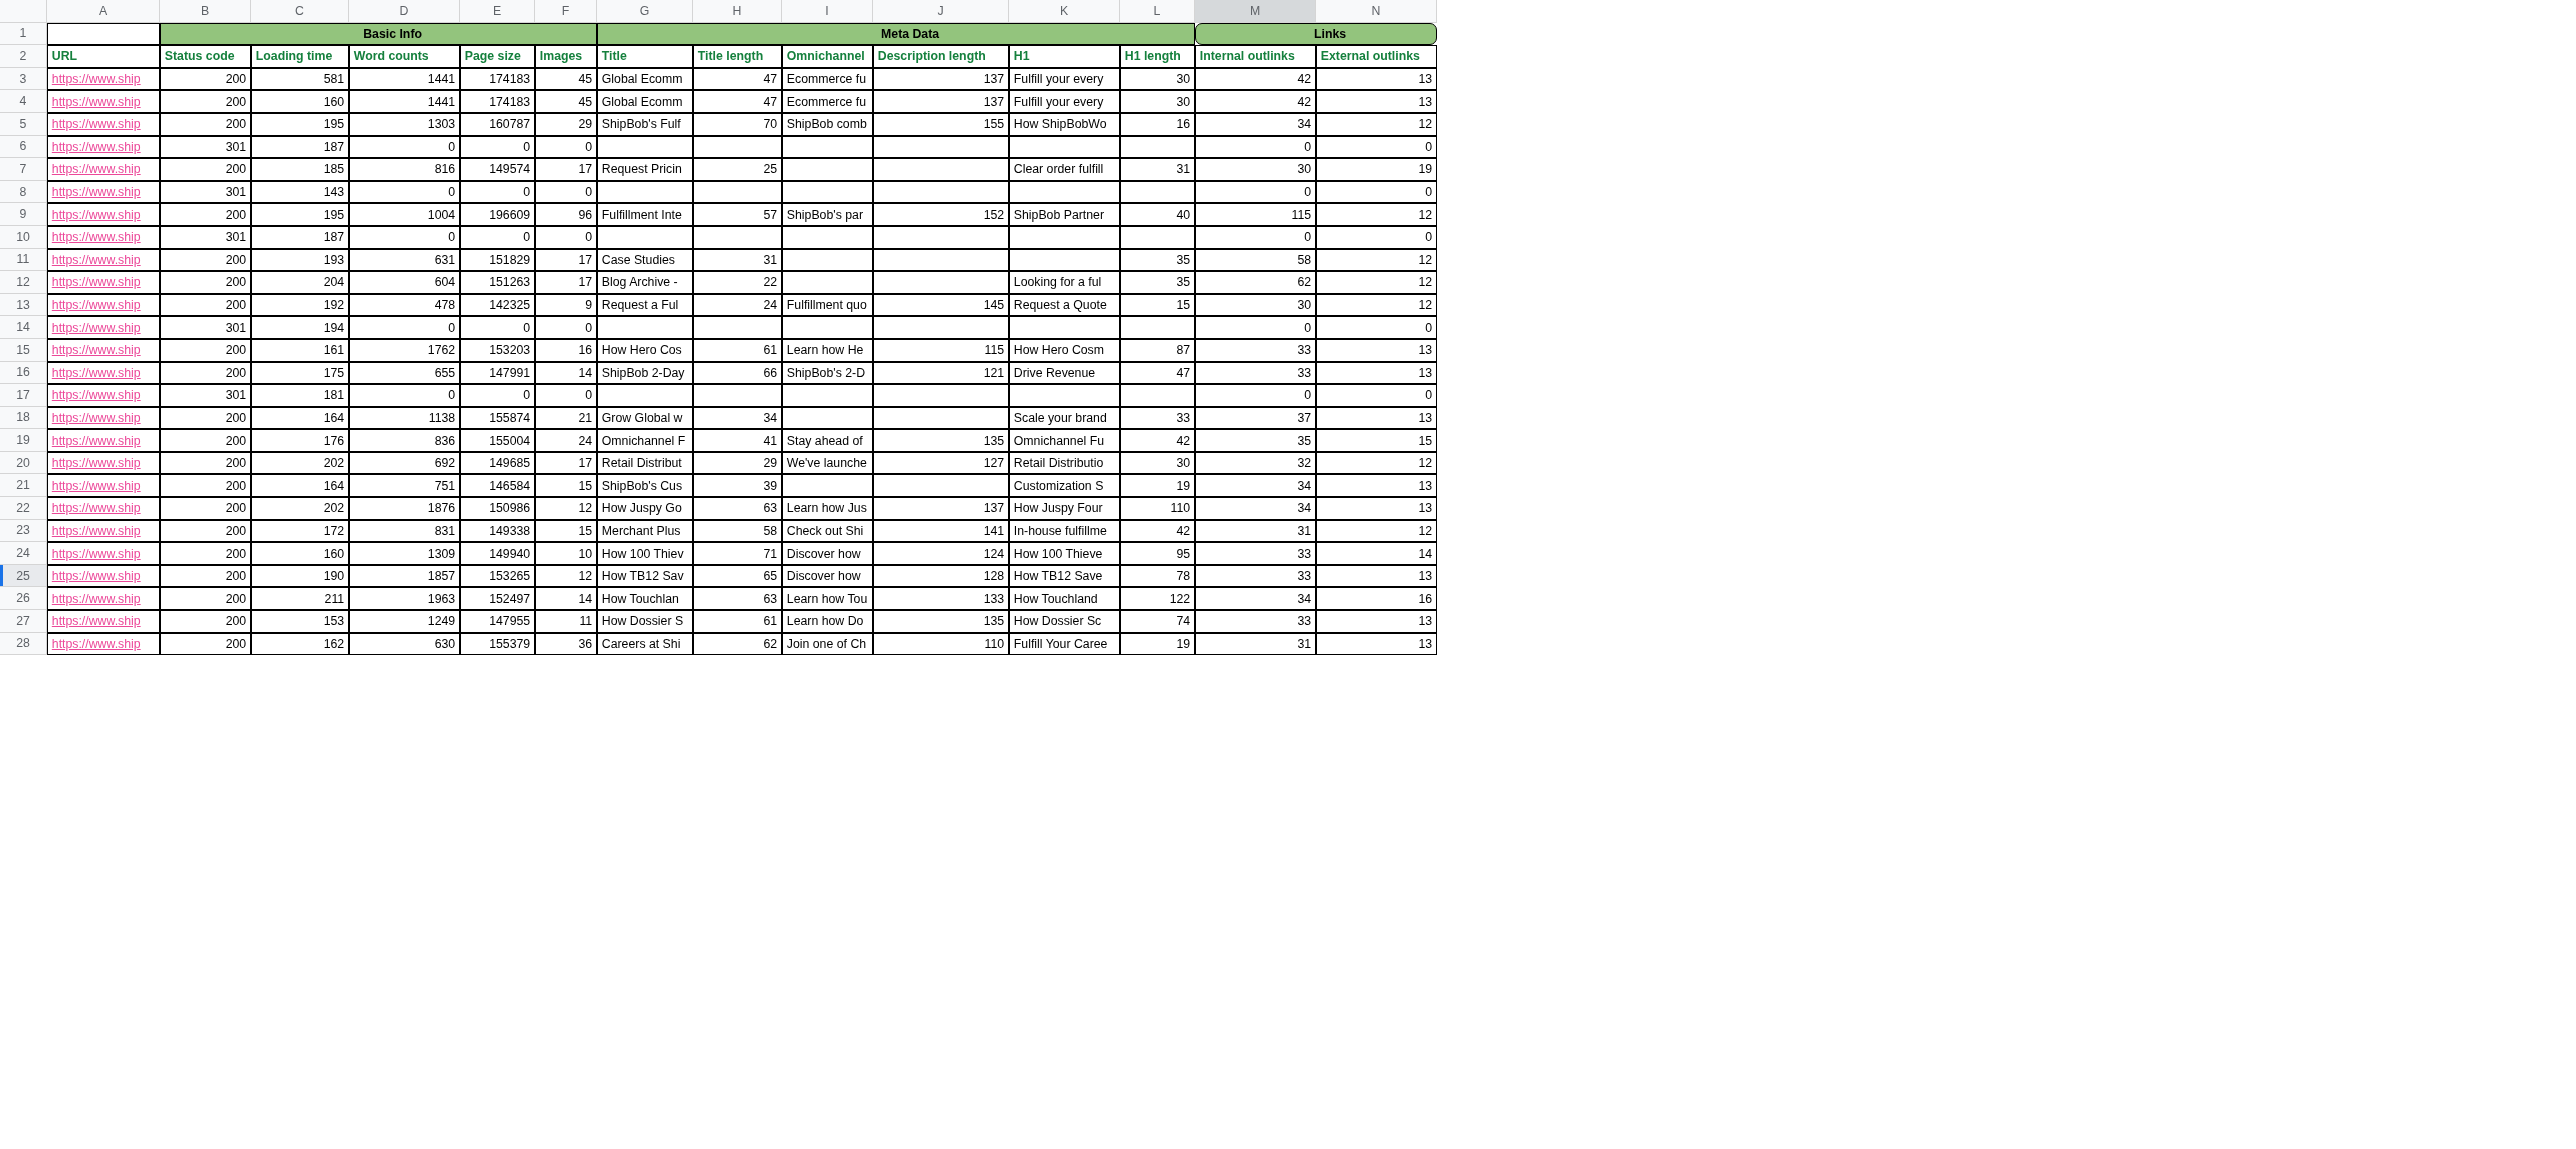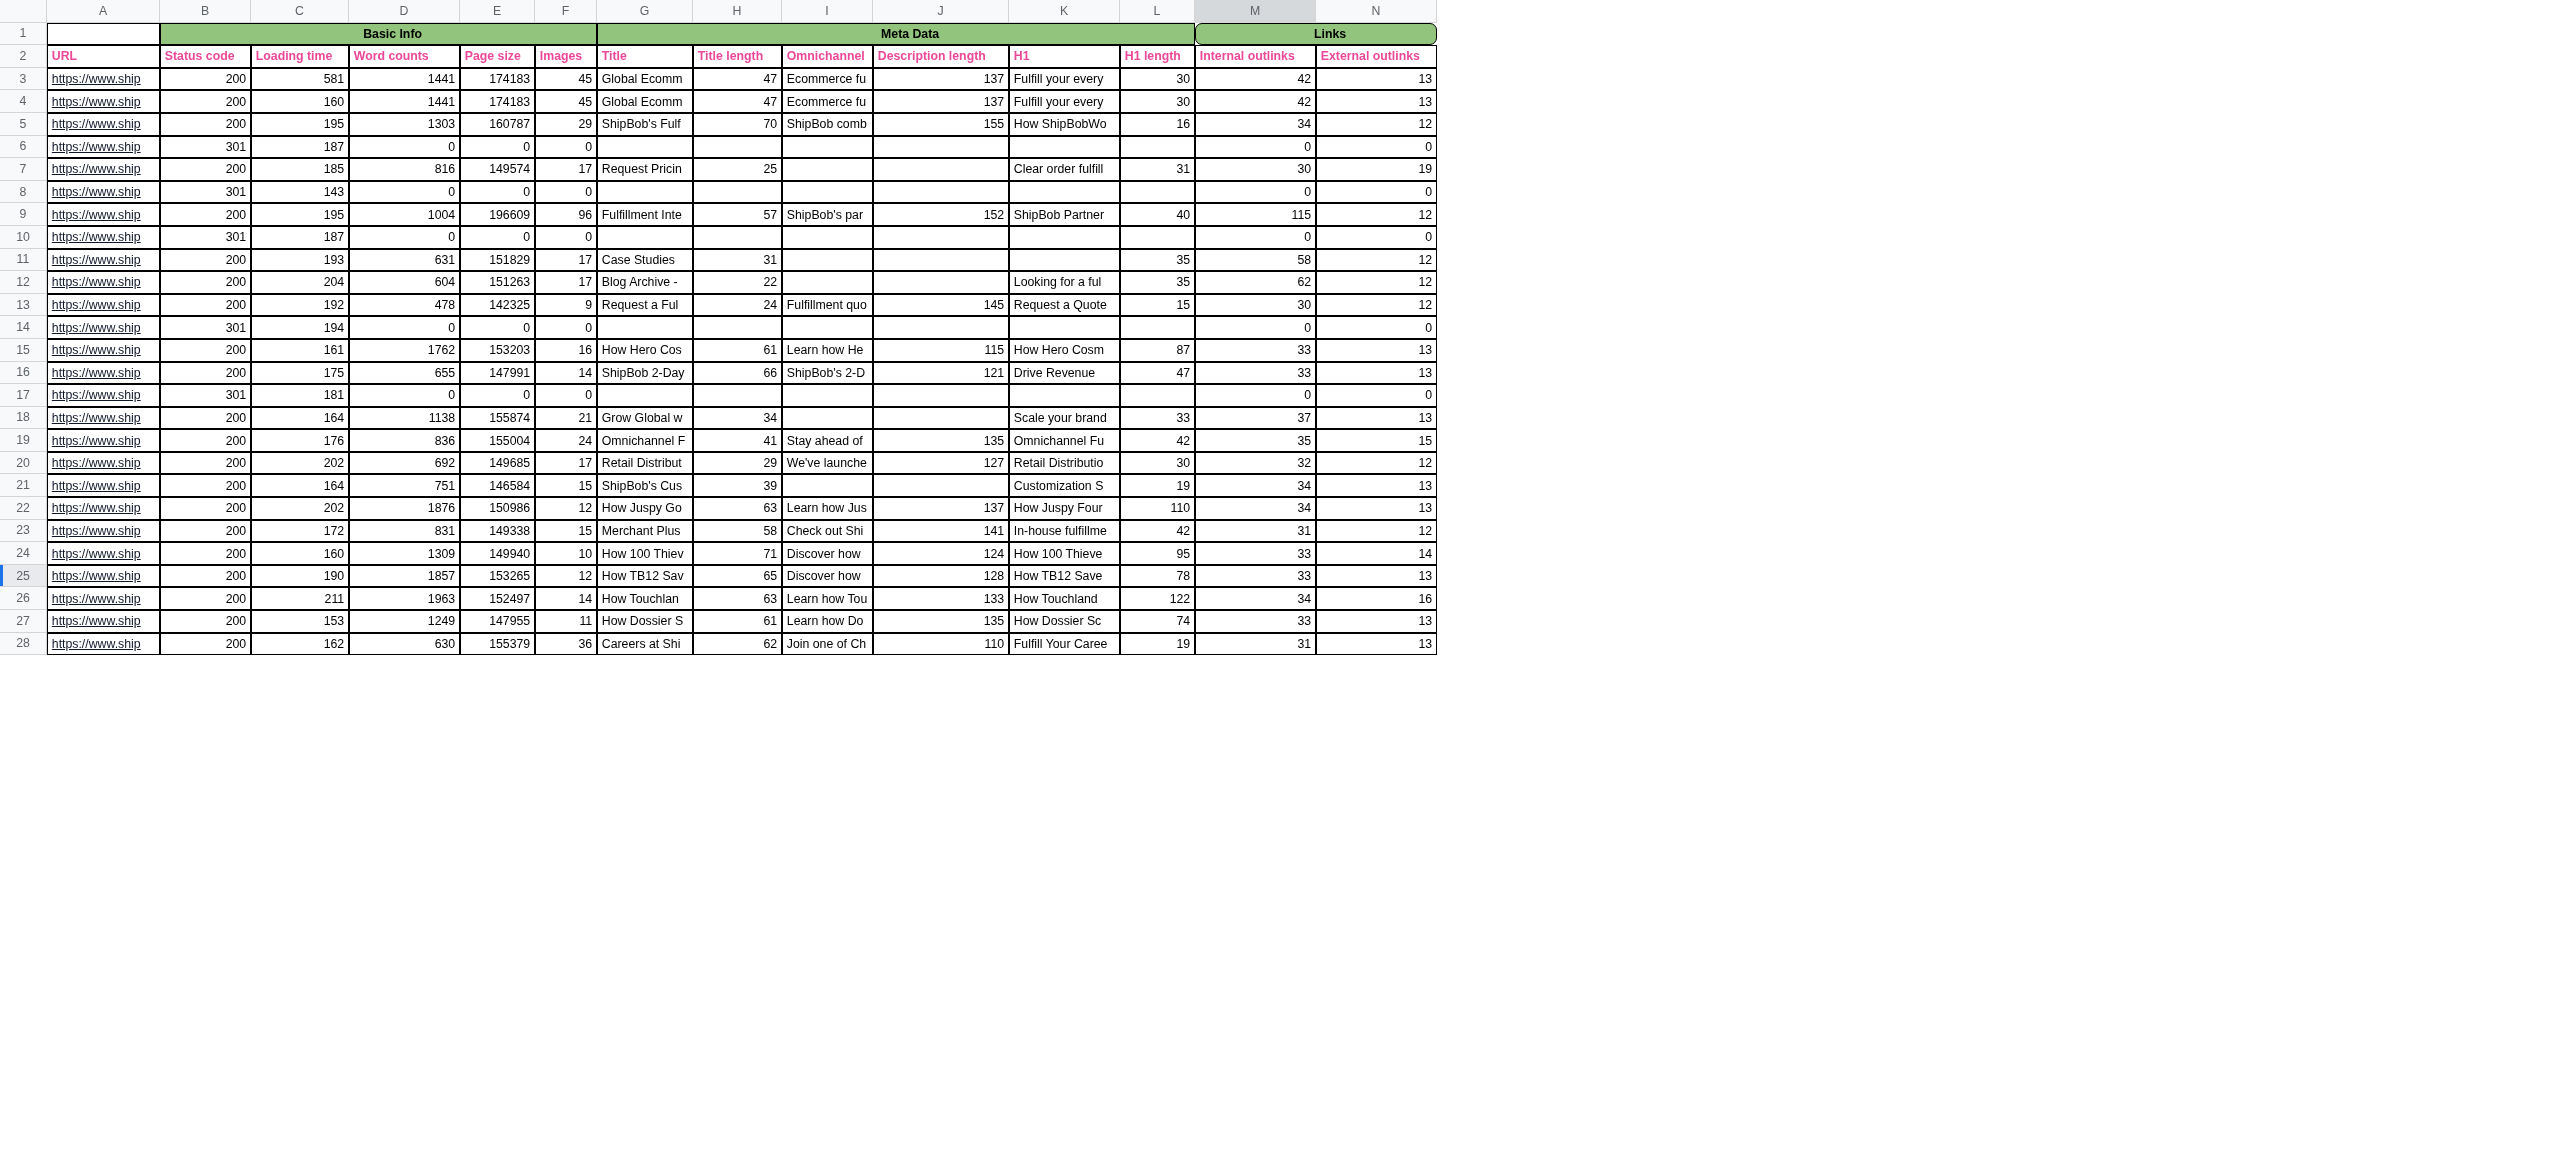--- a/index.html
+++ b/index.html
@@ -58,30 +58,30 @@
   .merged-header {
     background: #93c47d;
     color: #000;
     font-weight: 700;
     justify-content: center;
     border: 0.9px solid #000;
     padding-left: 32px;
   }
   .header2 {
     font-weight: 700;
-    color: #ec4899;
+    color: #15803d;
     border: 0.9px solid #000;
     background: #fff;
   }
   .data {
     border: 0.9px solid #000;
     background: #fff;
   }
   .num { justify-content: flex-end; }
-  .link { color: #0f172a; text-decoration: underline; cursor: pointer; }
+  .link { color: #ec4899; text-decoration: underline; cursor: pointer; }
   .active-row-indicator {
     position: absolute;
     left: 0;
     width: 2.8px;
     top:0;
     bottom:0;
     background: #1a73e8;
   }
 </style>
 </head>

